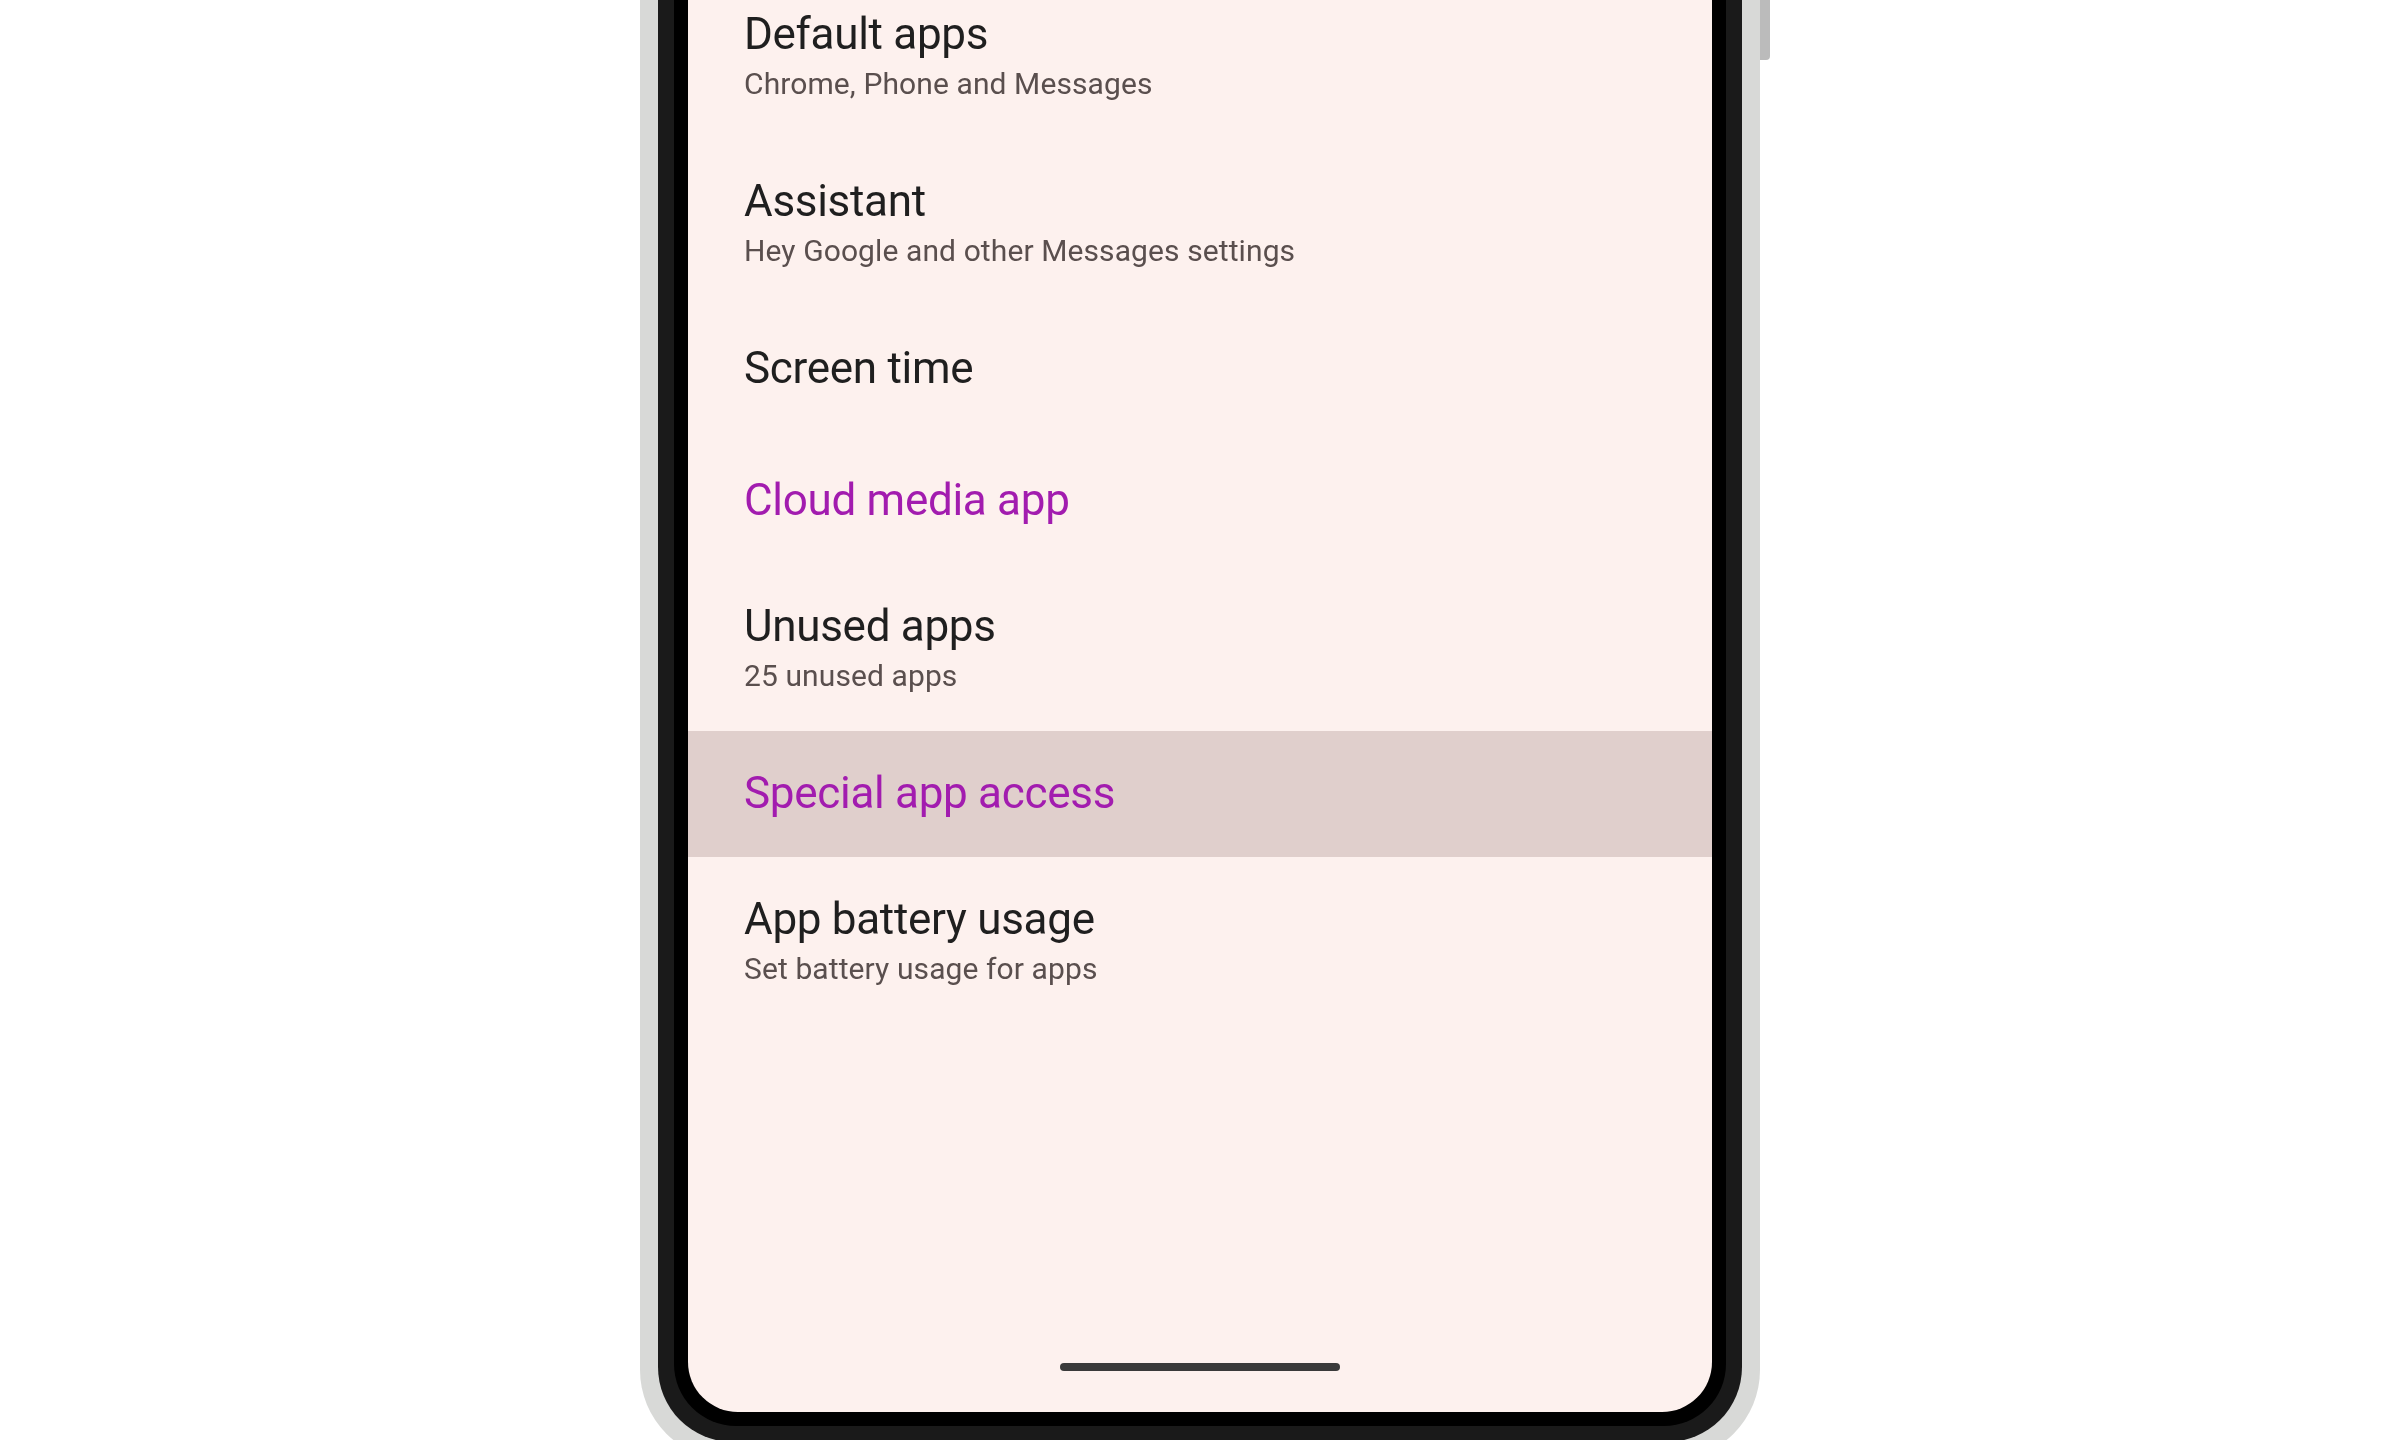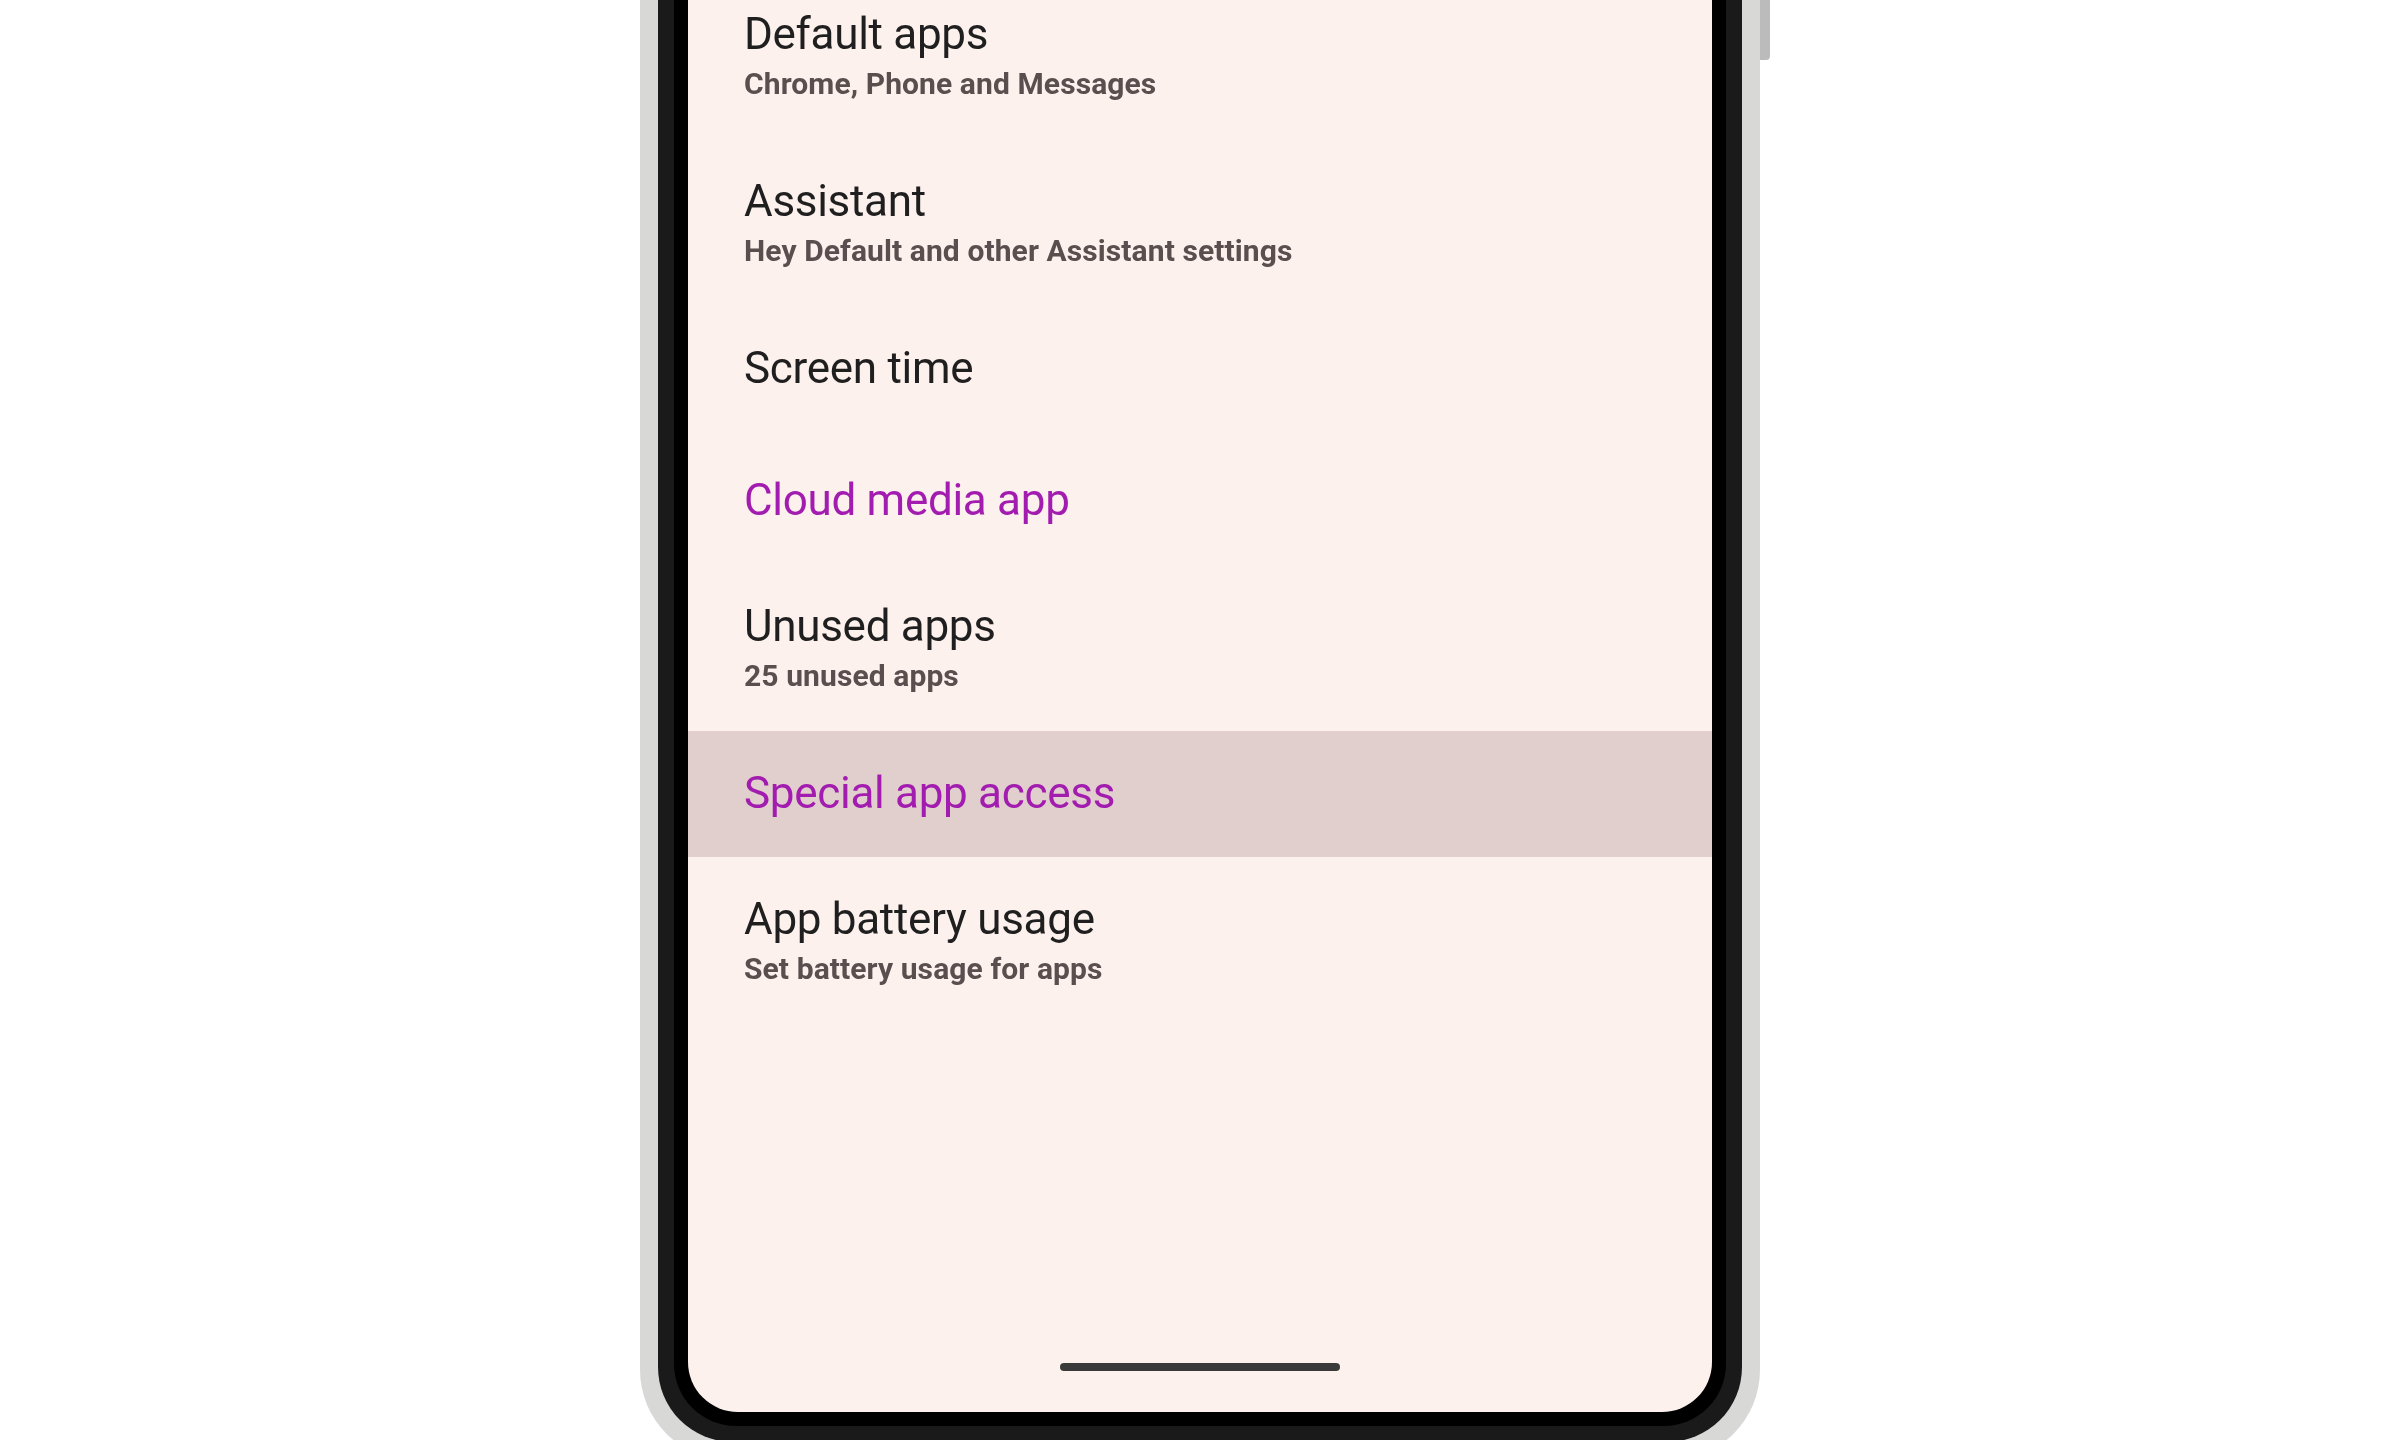--- a/index.html
+++ b/index.html
@@ -57,21 +57,21 @@
     }
     .item-title {
       font-size: 44px;
       font-weight: 400;
       color: #1f1f1f;
       letter-spacing: -0.3px;
       margin-bottom: 6px;
     }
     .item-subtitle {
       font-size: 30px;
-      font-weight: 700;
+      font-weight: 400;
       color: #5a4f4e;
       letter-spacing: 0.1px;
     }
     .item-title-only {
       font-size: 44px;
       font-weight: 400;
       color: #a21caf;
       letter-spacing: -0.3px;
     }
     .nav-bar-area {
@@ -111,21 +111,21 @@
       <div class="phone-screen">
         <div class="content">
 
           <div class="list-item" style="padding-top:0;">
             <div class="item-title">Default apps</div>
             <div class="item-subtitle">Chrome, Phone and Messages</div>
           </div>
 
           <div class="list-item">
             <div class="item-title">Assistant</div>
-            <div class="item-subtitle">Hey Default and other Assistant settings</div>
+            <div class="item-subtitle">Hey Google and other Messages settings</div>
           </div>
 
           <div class="list-item">
             <div class="item-title">Screen time</div>
           </div>
 
           <div class="list-item">
             <div class="item-title-only">Cloud media app</div>
           </div>
 

